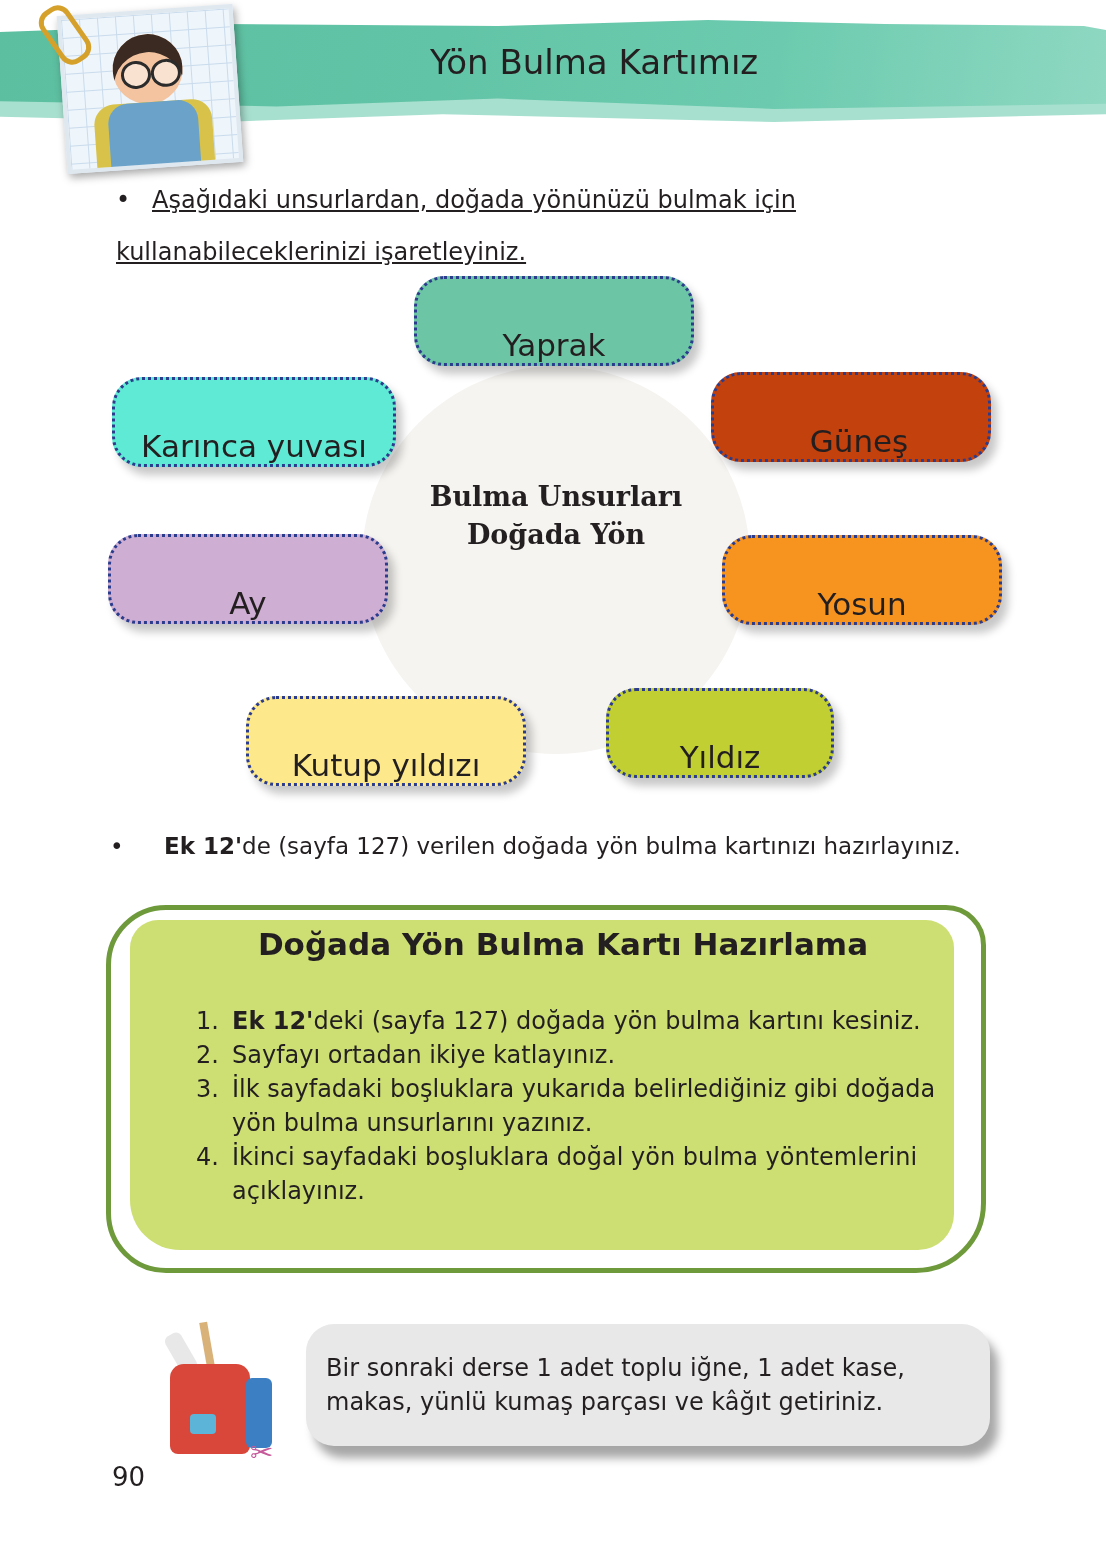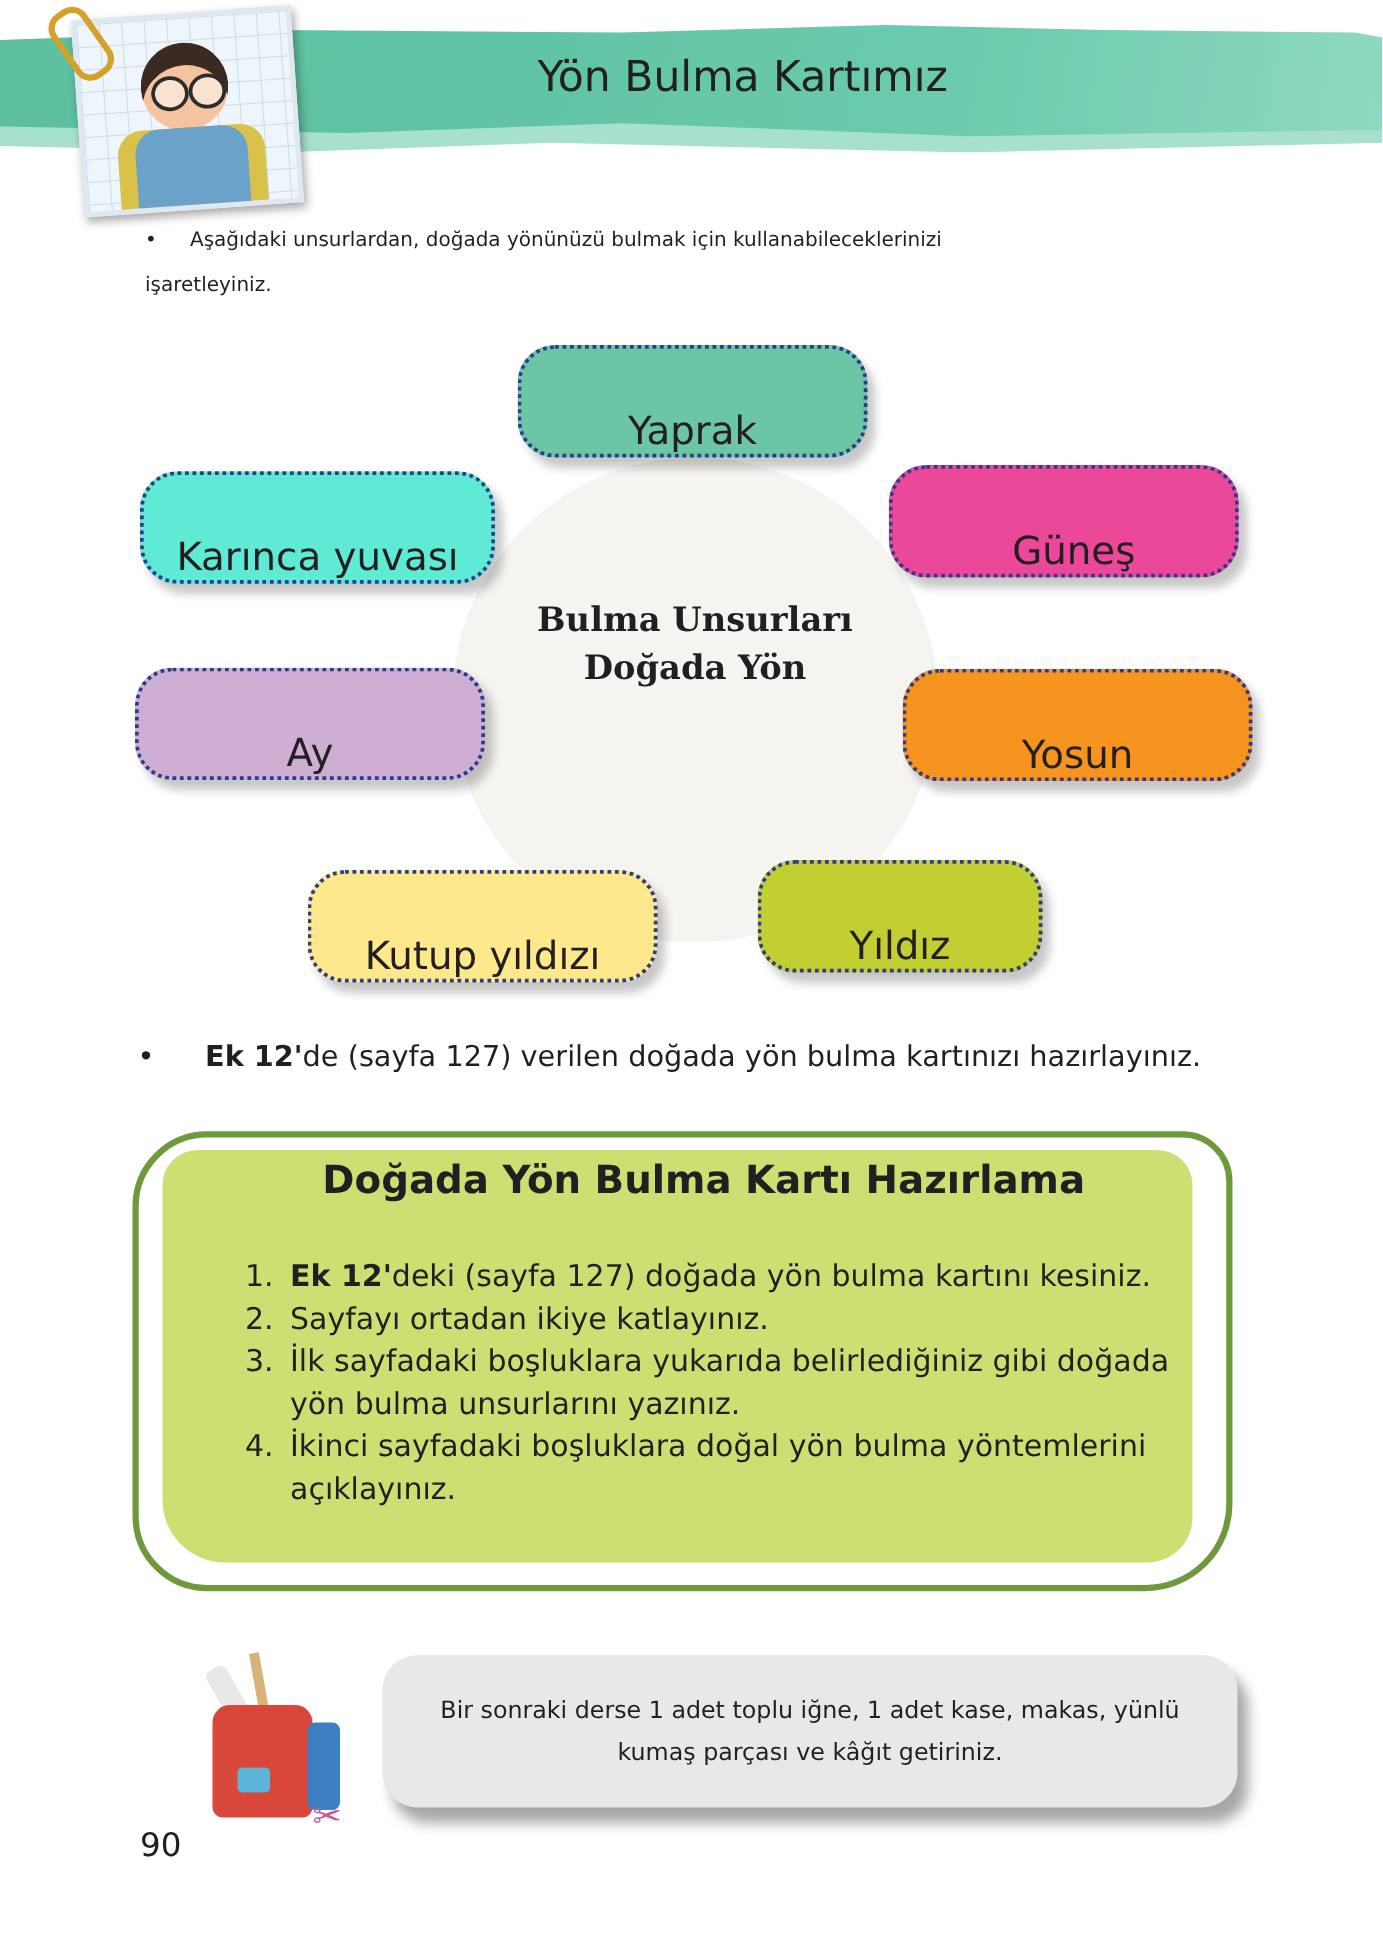--- a/index.html
+++ b/index.html
@@ -54,21 +54,21 @@
     background: #6aa2c9; border-radius: 20px 20px 0 0;
     box-shadow: -14px 0 0 #d8c24a, 14px 0 0 #d8c24a;
   }
   .clip {
     position: absolute; left: 48px; top: 4px; width: 24px; height: 52px;
     border: 5px solid #d6a12a; border-radius: 14px;
     transform: rotate(-35deg);
   }
   .instr {
     position: absolute; left: 116px; top: 174px; width: 720px;
-    font-size: 16px; line-height: 36px;
+    font-size: 24px; line-height: 52px; text-decoration: underline;
   }
   .instr .bullet { display: inline-block; width: 36px; }
   .center-circle {
     position: absolute; left: 362px; top: 366px; width: 388px; height: 388px;
     border-radius: 50%;
     background: #f6f4f1;
   }
   .center-title {
     position: absolute; left: 362px; top: 478px; width: 388px;
     text-align: center; font-family: "DejaVu Serif", serif; font-weight: bold;
@@ -131,21 +131,21 @@
     position: absolute; left: 22px; top: 14px; width: 18px; height: 42px;
     background: #e8e8e8; transform: rotate(-30deg); border-radius: 6px;
   }
   .scissors {
     position: absolute; left: 100px; top: 118px; font-size: 28px; color: #c65a9a;
   }
   .note {
     position: absolute; left: 306px; top: 1324px; width: 684px; height: 122px;
     background: #e8e8e8; border-radius: 28px;
     box-shadow: 8px 12px 10px rgba(0,0,0,0.35);
-    text-align: center; font-size: 19px; line-height: 34px;
+    font-size: 24px; line-height: 34px;
     display: flex; align-items: center; justify-content: center;
     padding: 0 20px; box-sizing: border-box;
   }
   .page-num {
     position: absolute; left: 112px; top: 1462px; font-size: 26px;
   }
 </style>
 </head>
 <body>
 
@@ -170,21 +170,21 @@
 
 <div class="center-circle"></div>
 <div class="center-title">
   <div>Bulma Unsurları</div>
   <div>Doğada Yön</div>
 </div>
 
 <div class="pill" style="left:414px;top:276px;width:280px;background:#6cc5a5;">
   <span>Yaprak</span>
 </div>
-<div class="pill" style="left:711px;top:372px;width:280px;background:#ec4899;padding-left:16px;">
+<div class="pill" style="left:711px;top:372px;width:280px;background:#c2410c;padding-left:16px;">
   <span>Güneş</span>
 </div>
 <div class="pill" style="left:722px;top:535px;width:280px;background:#f7941f;">
   <span>Yosun</span>
 </div>
 <div class="pill" style="left:606px;top:688px;width:228px;background:#c1cf32;">
   <span>Yıldız</span>
 </div>
 <div class="pill" style="left:246px;top:696px;width:280px;background:#fde98b;">
   <span>Kutup yıldızı</span>

